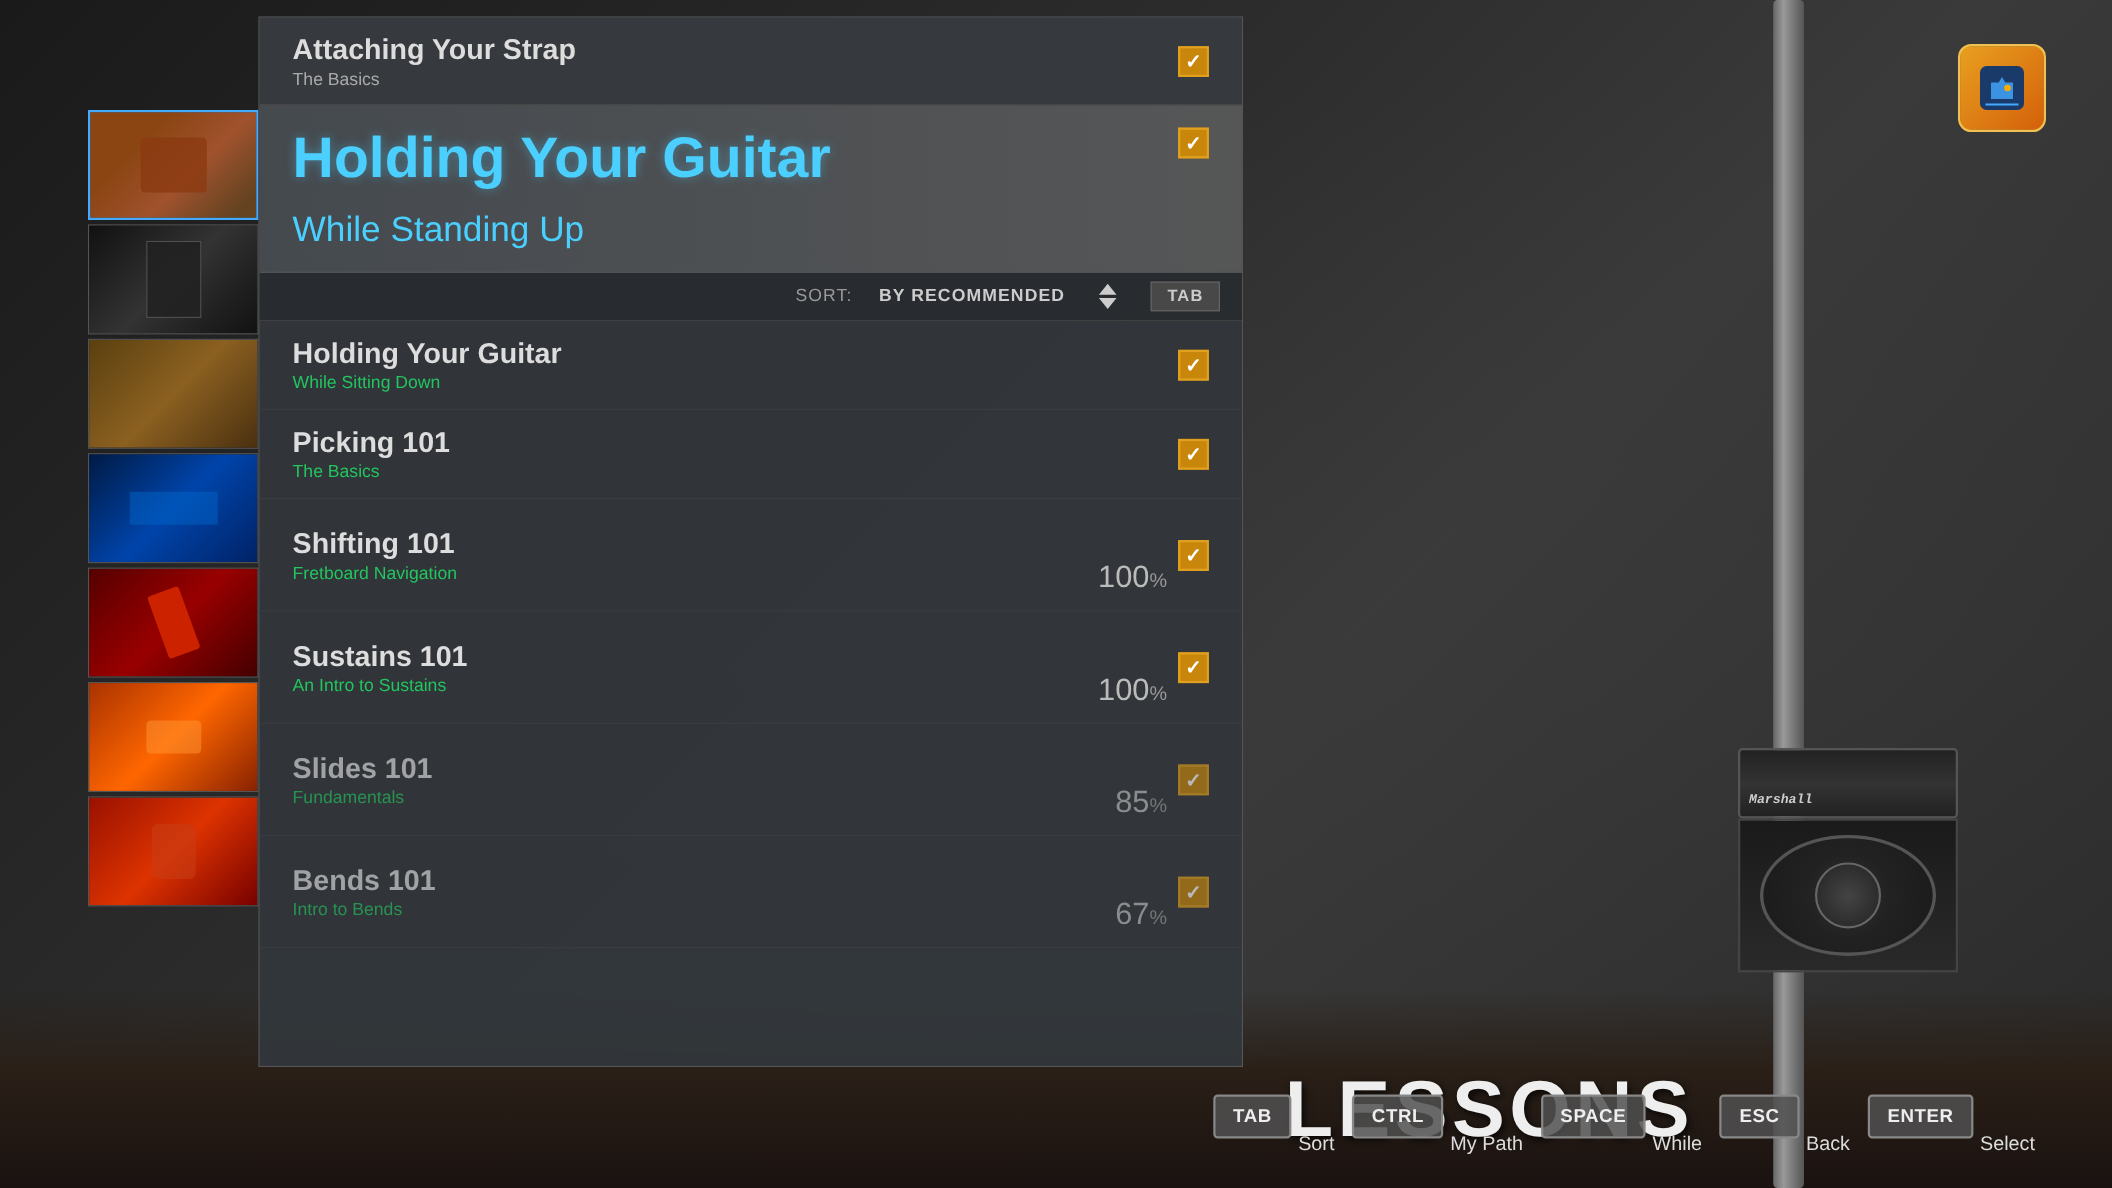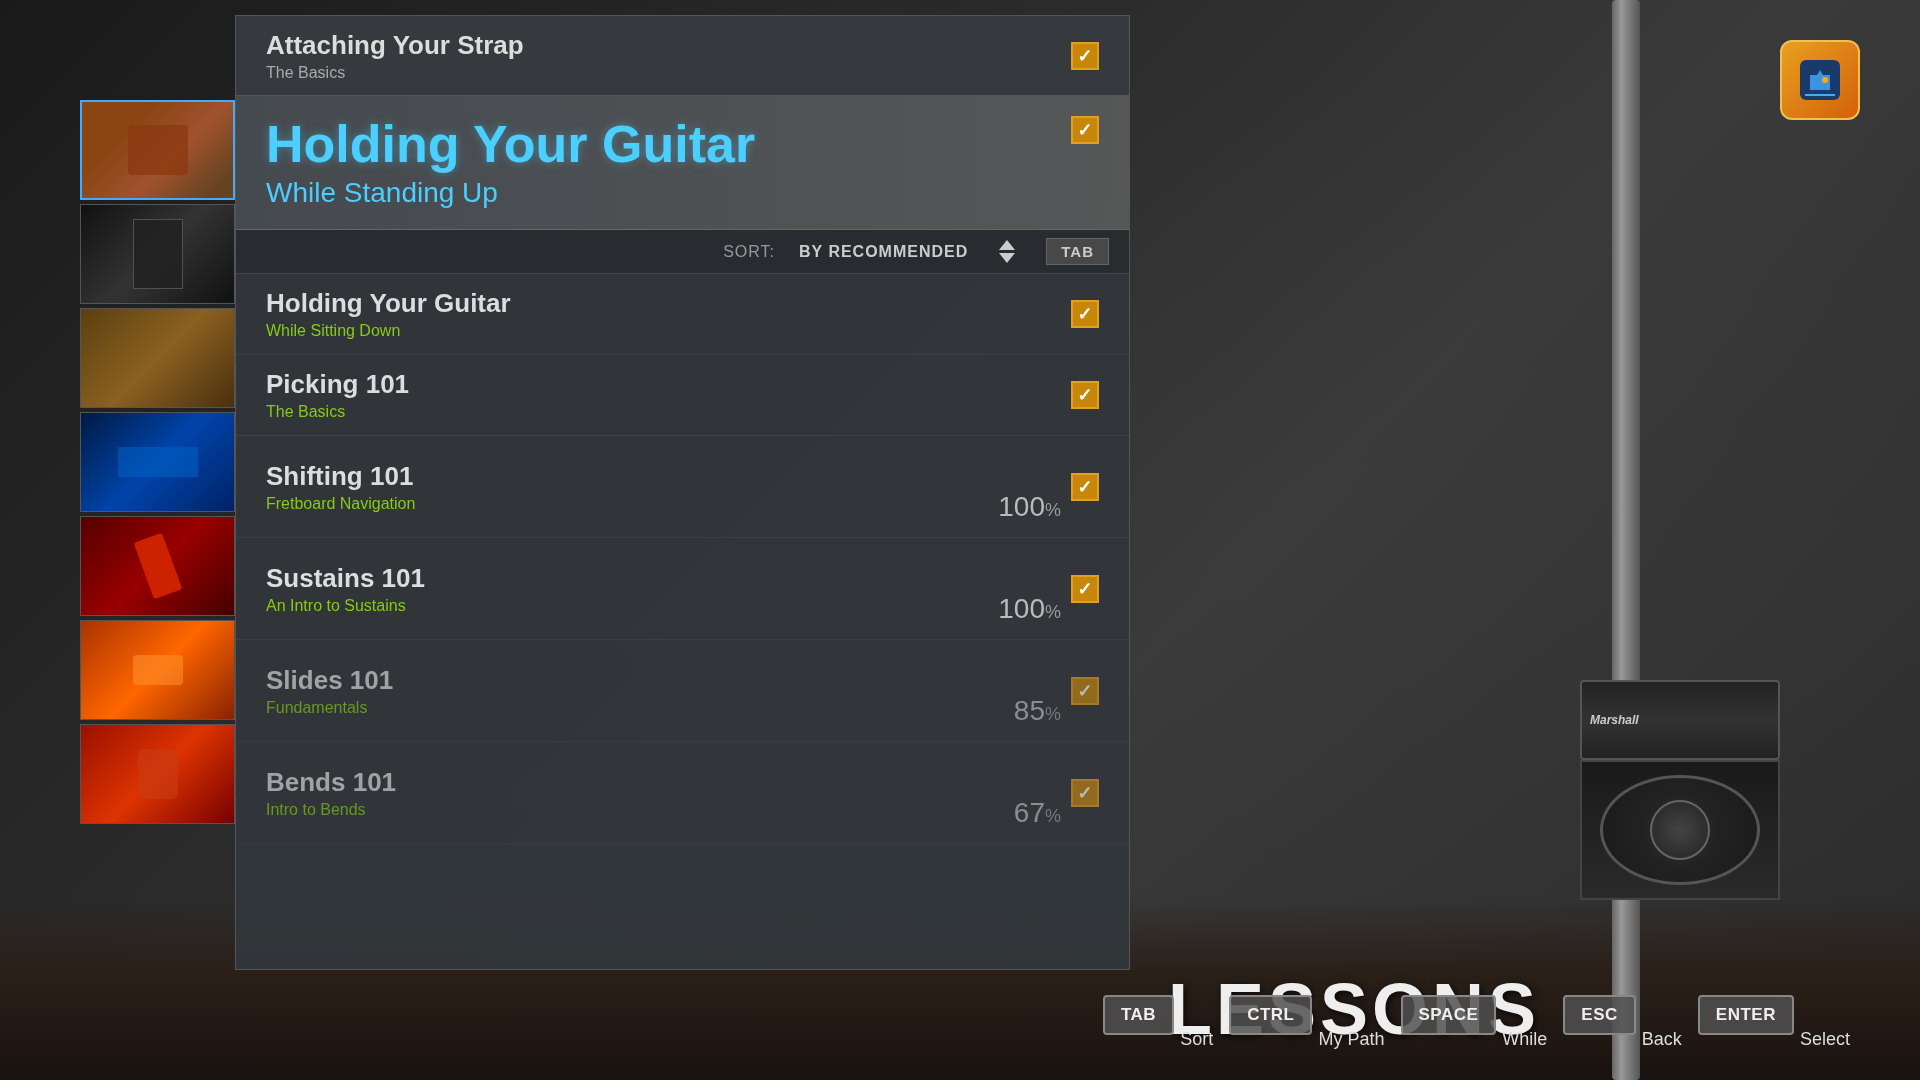--- a/index.html
+++ b/index.html
@@ -41,27 +41,28 @@
     
     .amp {
       position: absolute;
       right: 140px;
       bottom: 180px;
       width: 200px;
       height: 220px;
     }
     .amp-top {
       width: 200px;
-      height: 80px;
+      height: 64px;
       background: linear-gradient(to bottom, #222, #333, #222);
       border: 2px solid #555;
       border-radius: 4px;
       display: flex;
-      align-items: center;
+      align-items: flex-end;
       padding: 8px;
+      font-family: Liberation Mono, monospace;
     }
     .amp-top-label {
       color: #ccc;
       font-size: 12px;
       font-style: italic;
       font-weight: bold;
     }
     .amp-bottom {
       width: 200px;
       height: 140px;
@@ -164,23 +165,23 @@
     }
     .featured-content {}
     .featured-title {
       font-size: 52px;
       font-weight: bold;
       color: #4acfff;
       text-shadow: 0 0 10px rgba(74, 207, 255, 0.4);
       line-height: 1.1;
     }
     .featured-subtitle {
-      font-size: 28px;
+      font-size: 32px;
       color: #4acfff;
-      margin-top: 4px;
+      margin-top: 17px;
     }
 
     
     .prev-item {
       background: rgba(55, 58, 62, 0.9);
       border-bottom: 1px solid #555;
       padding: 0 30px;
       display: flex;
       align-items: center;
       justify-content: space-between;
@@ -268,21 +269,21 @@
       opacity: 0.65;
     }
     .lesson-item-left {}
     .lesson-item-title {
       font-size: 26px;
       font-weight: bold;
       color: #ddd;
     }
     .lesson-item-subtitle {
       font-size: 16px;
-      color: #84cc16;
+      color: #22c55e;
       margin-top: 3px;
     }
     .lesson-item-right {
       display: flex;
       align-items: center;
       gap: 10px;
     }
     .lesson-pct {
       font-size: 28px;
       color: #bbb;

